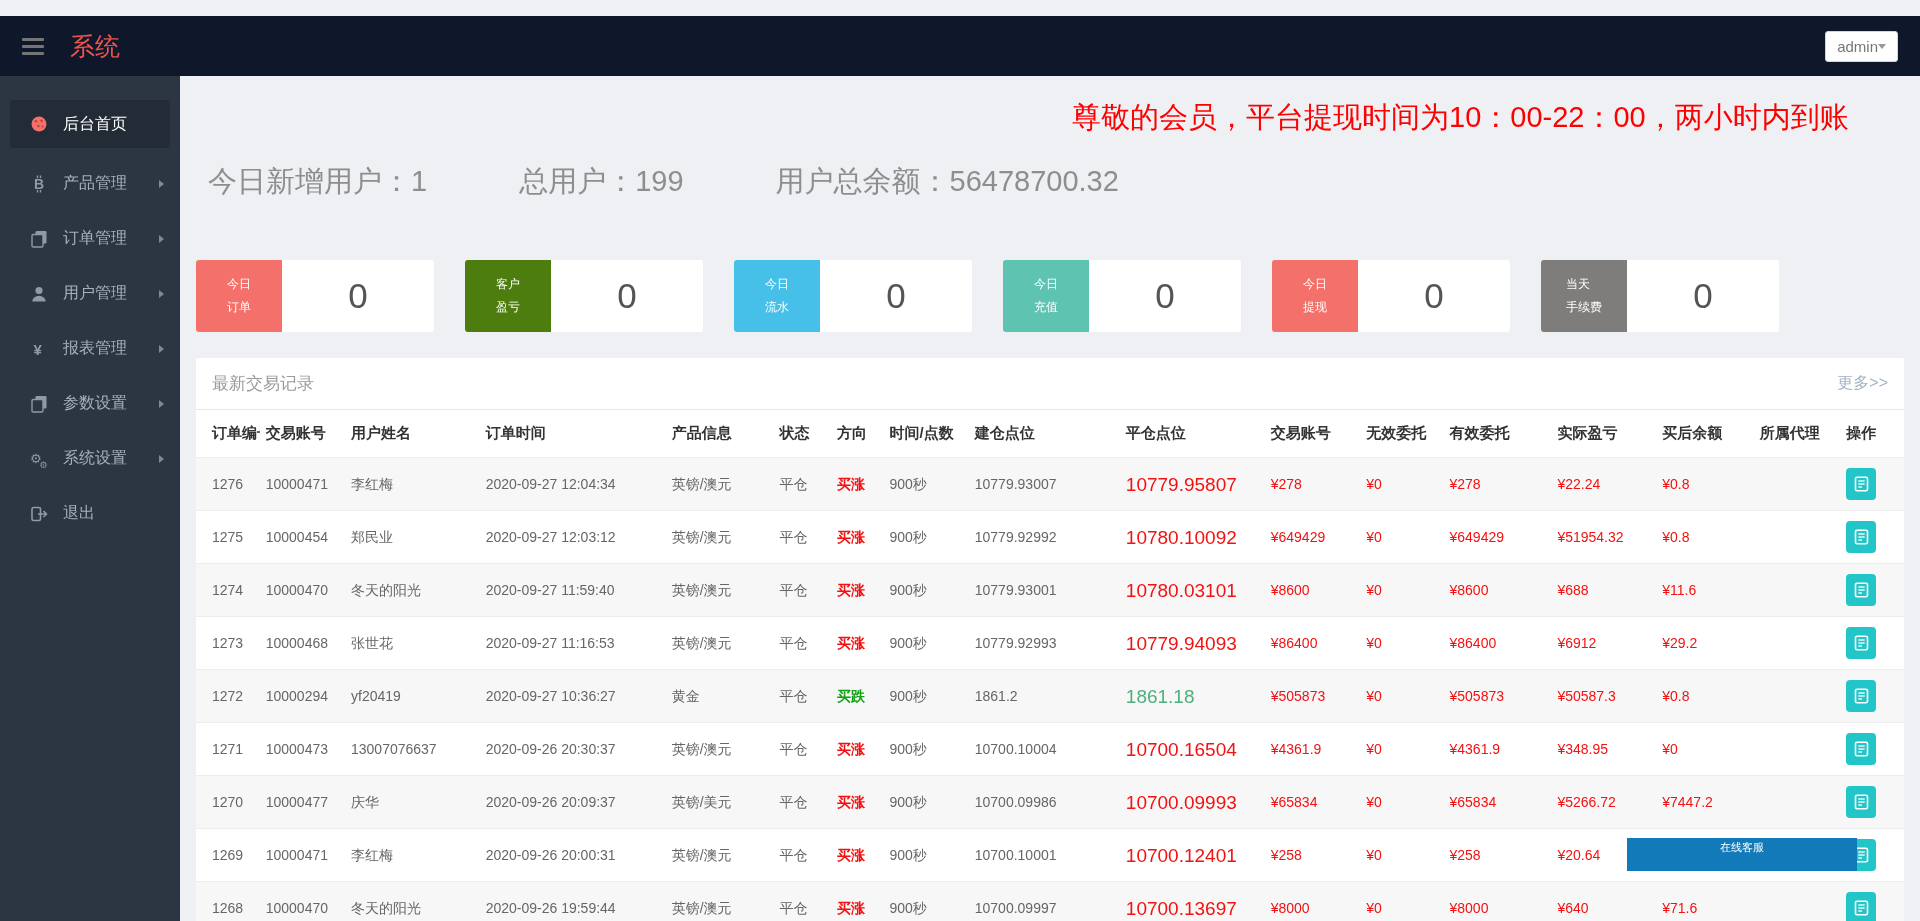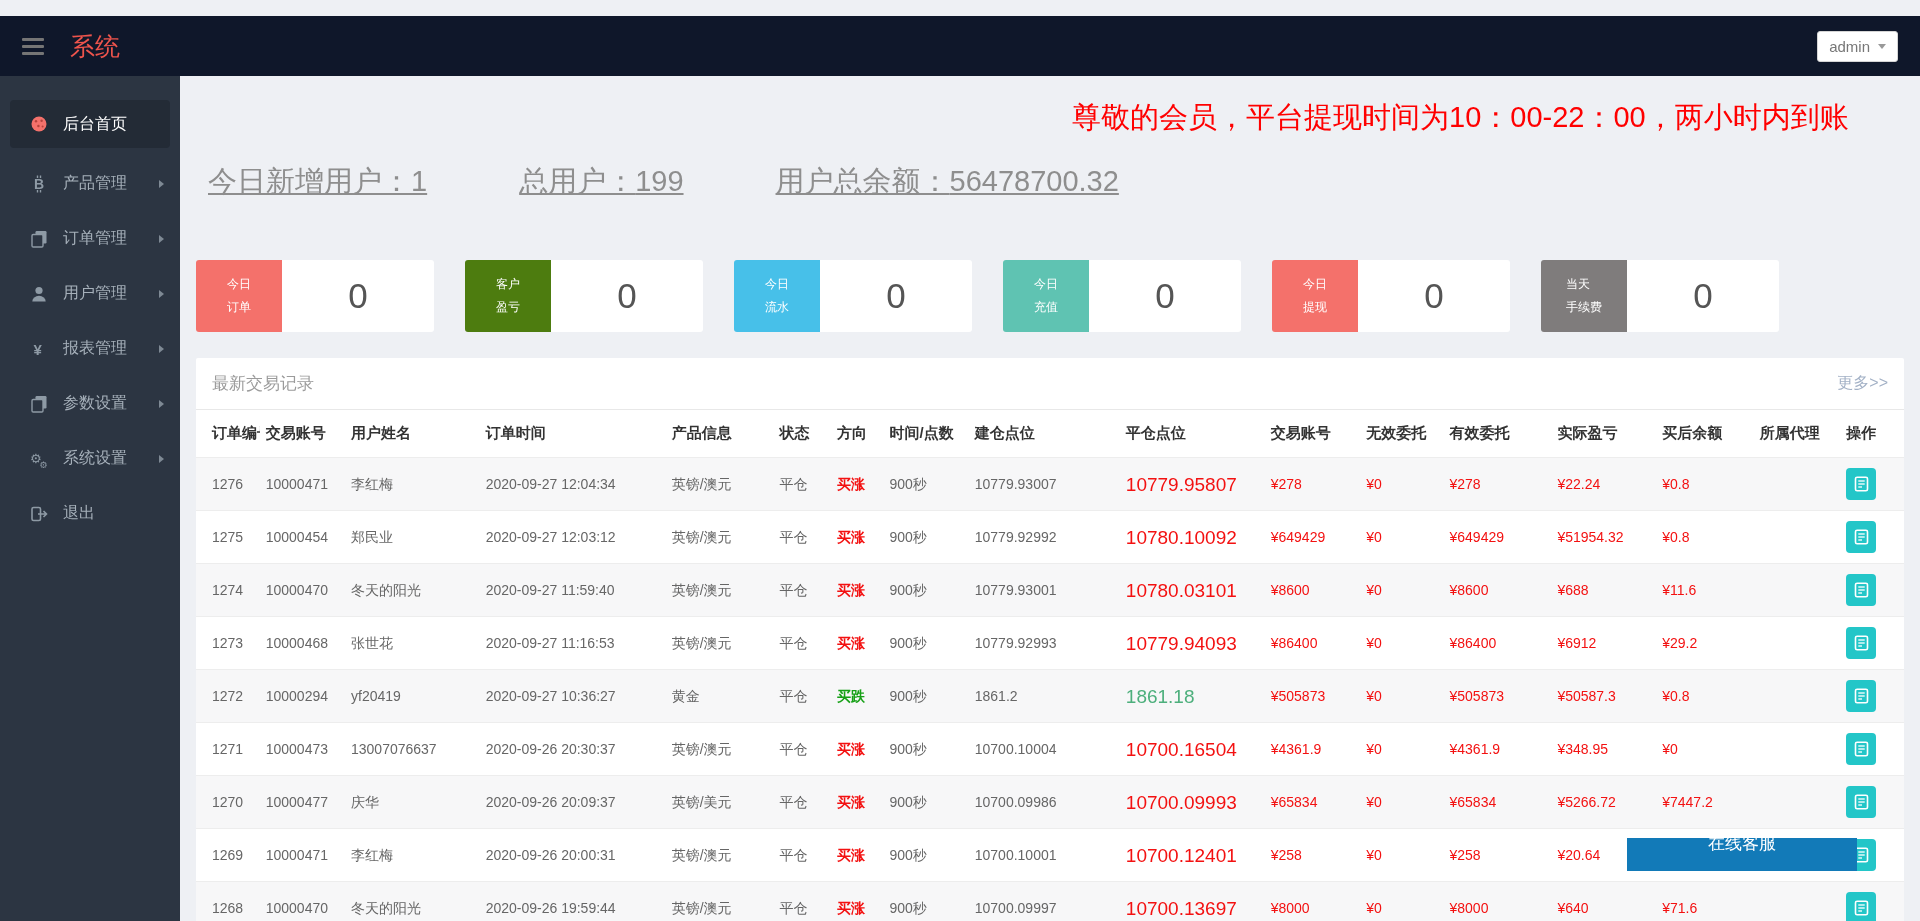--- a/index.html
+++ b/index.html
@@ -6,40 +6,40 @@
   html,body { width:1920px; height:921px; overflow:hidden;
     font-family:"Liberation Sans","DejaVu Sans",sans-serif; background:#eef0f4; }
 
   .top-strip { height:16px; background:#eef0f4; }
 
   header { height:60px; background:#0f172a; display:flex; align-items:center; padding:0 22px; }
   .burger { cursor:pointer; }
   .burger i { display:block; width:22px; height:3px; background:#757575; margin:4px 0; border-radius:1px; }
   .brand { color:#ee544c; font-size:25px; margin-left:26px; cursor:pointer; }
   .admin-box { margin-left:auto; border:1px solid #d5d5d5; border-radius:3px; padding:6px 11px;
-    font-size:15px; color:#777; display:flex; align-items:center; gap:8px; cursor:pointer; background:#fff; }
+    font-size:15px; color:#777; display:flex; align-items:center; cursor:pointer; background:#fff; }
   .caret-down { width:0; height:0; border-left:4.5px solid transparent; border-right:4.5px solid transparent; border-top:5px solid #999; }
 
   .layout { display:flex; height:845px; }
 
   aside { width:180px; background:#2c3542; flex-shrink:0; padding-top:20px; }
   .side-item { height:55px; display:flex; align-items:center; padding:0 16px 0 28px;
     color:#a6b0ba; font-size:16px; cursor:pointer; }
   .side-item.active { background:#232b36; margin:4px 10px 8px; border-radius:4px; height:48px; padding-left:18px; color:#fff;text-align:center; }
   .side-item .ico { width:22px; display:flex; justify-content:center; align-items:center; }
   .side-item .lbl { margin-left:13px; }
   .arrow-r { margin-left:auto; width:0; height:0; border-top:4.5px solid transparent;
     border-bottom:4.5px solid transparent; border-left:5.5px solid #7e8994; }
 
   main { flex:1; position:relative; padding:0 16px; overflow:hidden; }
 
   .notice-bar { height:64px; position:relative; overflow:hidden; }
   .notice-bar span { position:absolute; left:876px; top:22px; white-space:nowrap; color:#ff0000; font-size:29px; }
 
-  .stats-row { display:flex; gap:92px; color:#8e8e8e; font-size:29px; margin:22px 0 0 12px;text-decoration:underline; }
+  .stats-row { display:flex; gap:92px; color:#8e8e8e; font-size:29px; margin:22px 0 0 12px; }
   .stat-item { white-space:nowrap; }
 
   .boxes-row { display:flex; gap:31px; margin-top:58px; }
   .sbox { display:flex; }
   .sbox .tag { width:86px; height:72px; color:#fff; font-size:12px; display:flex; align-items:center;
     justify-content:center; line-height:23px; border-radius:3px 0 0 3px; }
   .sbox .val { width:152px; height:72px; background:#fff; display:flex; align-items:center; justify-content:center;
     font-size:35px; font-weight:100; color:#555; border-radius:0 3px 3px 0; }
 
   .card { background:#fff; margin-top:26px; border-radius:2px; }
@@ -58,21 +58,21 @@
   td.c-dir.up { color:#f31111; }
   td.c-dir.down { color:#16a016; }
   td.c-close { font-size:19px; color:#f31111; }
   td.c-close.down { color:#4daf7c; }
   td.c-money { color:#f31111; }
   .act-btn { width:30px; height:32px; background:#23c6c8; border:none; border-radius:4px;
     display:inline-flex; align-items:center; justify-content:center; cursor:pointer; }
 
   .service-btn { position:absolute; right:63px; top:762px; width:230px; height:33px;
     background:#127ab8; border:none; color:#fff; overflow:hidden; cursor:pointer; }
-  .service-btn span { display:block; font-size:17px; transform:translateY(-48%); }
+  .service-btn span { display:block; font-size:11px; transform:translateY(-48%); }
 </style>
 </head>
 <body>
 
 <div class="top-strip"></div>
 
 <header>
   <div class="burger">
       <i></i>
       <i></i>

